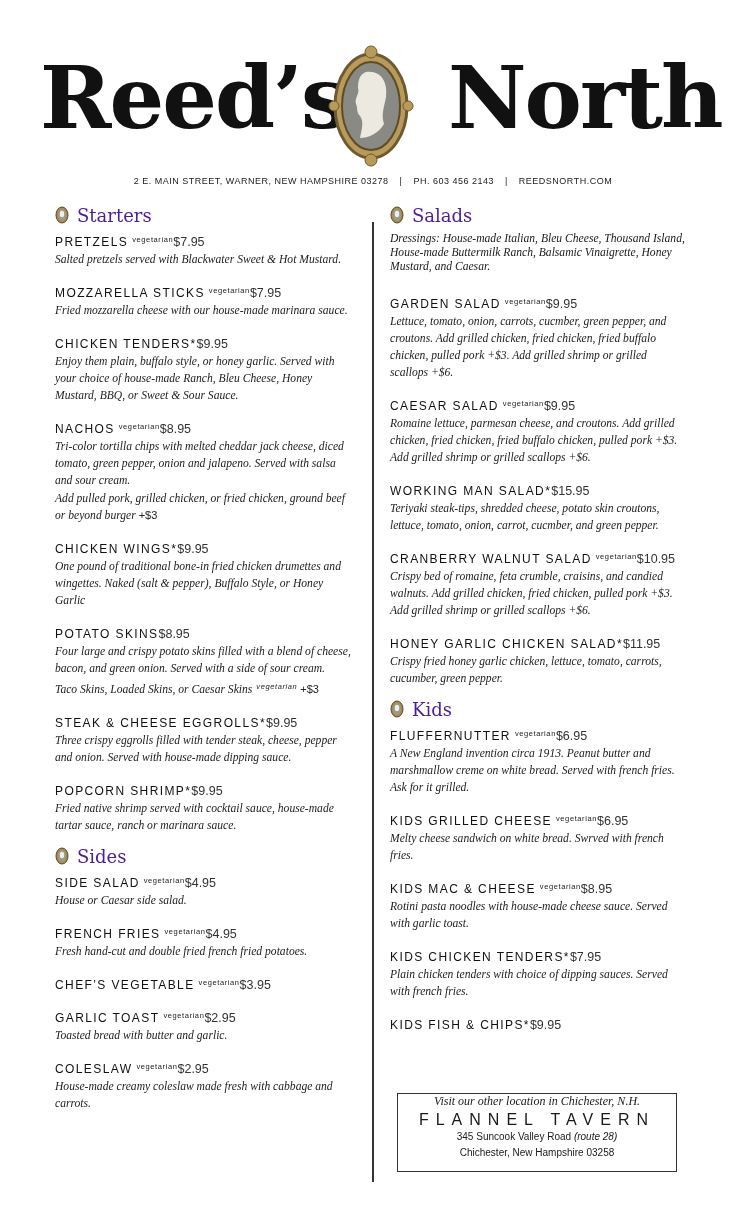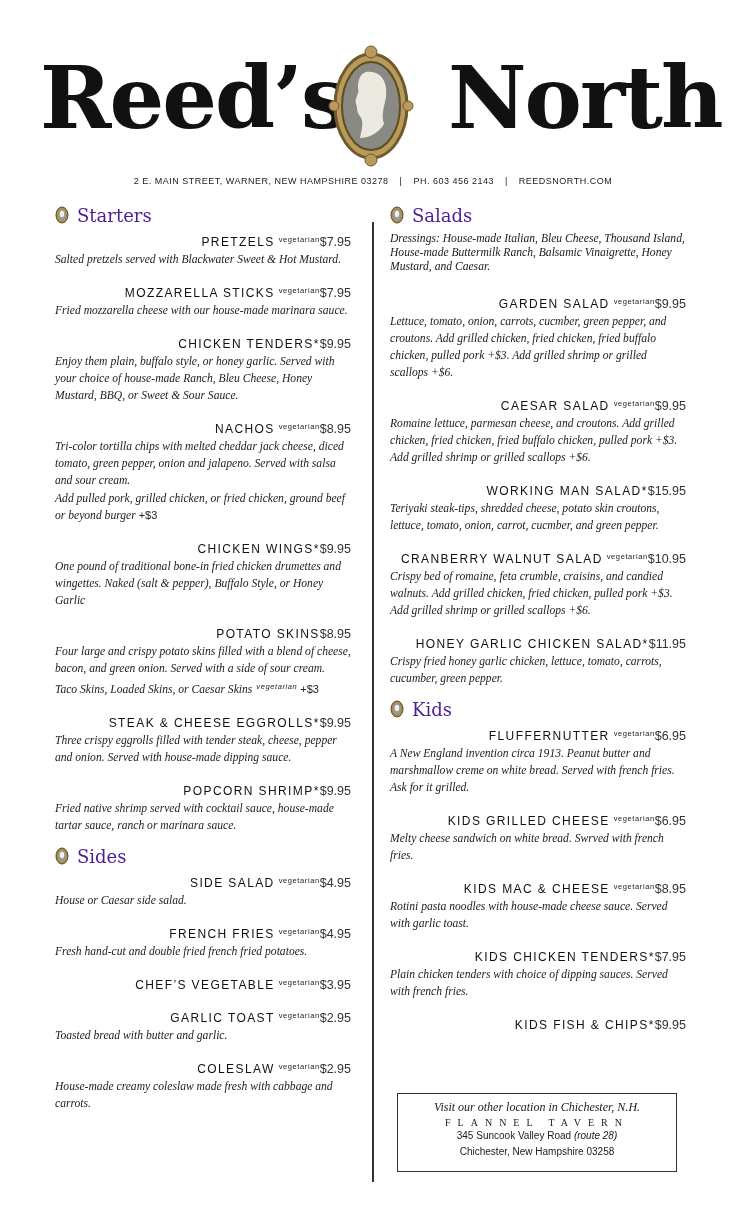--- a/index.html
+++ b/index.html
@@ -18,41 +18,41 @@
   }
   .address .sep { margin:0 8px; }
   .col { position:absolute; top:200px; }
   .col-left { left:55px; width:296px; }
   .col-right { left:390px; width:296px; }
   .divider { position:absolute; left:372px; top:222px; width:2px; height:960px; background:#333; }
   .sec-head { display:flex; align-items:center; height:30px; margin-bottom:2px; }
   .sec-icon { width:14px; height:18px; margin-right:8px; }
   .sec-title { font-family:"DejaVu Serif", serif; font-size:18px; color:#4c1d95; }
   .item { margin-bottom:15px; }
-  .item-row { display:flex; justify-content:flex-end; align-items:baseline; }
+  .item-row { display:flex; justify-content:flex-start; align-items:baseline; }
   .item-name {
     font-family:"Liberation Sans", sans-serif; font-size:12px; letter-spacing:1.4px; color:#111;
   }
   .veg { font-family:"Liberation Sans", sans-serif; font-size:7.5px; letter-spacing:0.6px; vertical-align:4px; margin-left:4px; }
   .price { font-family:"Liberation Sans", sans-serif; font-size:12.5px; color:#333; }
   .desc {
     font-family:"Liberation Serif", serif; font-style:italic; font-size:11.6px;
     line-height:17px; color:#222; margin-top:1px;
   }
   .desc .up { font-style:normal; font-family:"Liberation Sans", sans-serif; font-size:11px; }
   .dressings {
     font-family:"Liberation Serif", serif; font-style:italic; font-size:11.6px; line-height:14px;
     text-align:left; margin:2px 0 20px 0;
   }
   .promo {
     position:absolute; left:397px; top:1093px; width:278px; height:77px; border:1.5px solid #333;
     text-align:center;
   }
-  .promo .l1 { font-family:"Liberation Serif", serif; font-style:italic; font-size:12px; margin-top:6px; }
-  .promo .l2 { font-family:Liberation Serif, serif; font-size:10px; letter-spacing:7px; margin-top:2px; }
+  .promo .l1 { font-family:"Liberation Serif", serif; font-style:italic; font-size:12px; }
+  .promo .l2 { font-family:Liberation Sans, sans-serif; font-size:16px; letter-spacing:7px; margin-top:2px; }
   .promo .l3, .promo .l4 { font-family:Liberation Sans, sans-serif; font-size:10px; line-height:16px; }
 </style>
 </head>
 <body>
 
 <div class="header">
   <div class="logo-left">Reed’s</div>
   <svg class="cameo" viewBox="0 0 90 125">
     <ellipse cx="45" cy="64" rx="36" ry="52" fill="#b89b5a" stroke="#6e5a2e" stroke-width="3"></ellipse>
     <ellipse cx="45" cy="64" rx="29" ry="44" fill="#8a8a84" stroke="#5e4c24" stroke-width="2"></ellipse>

